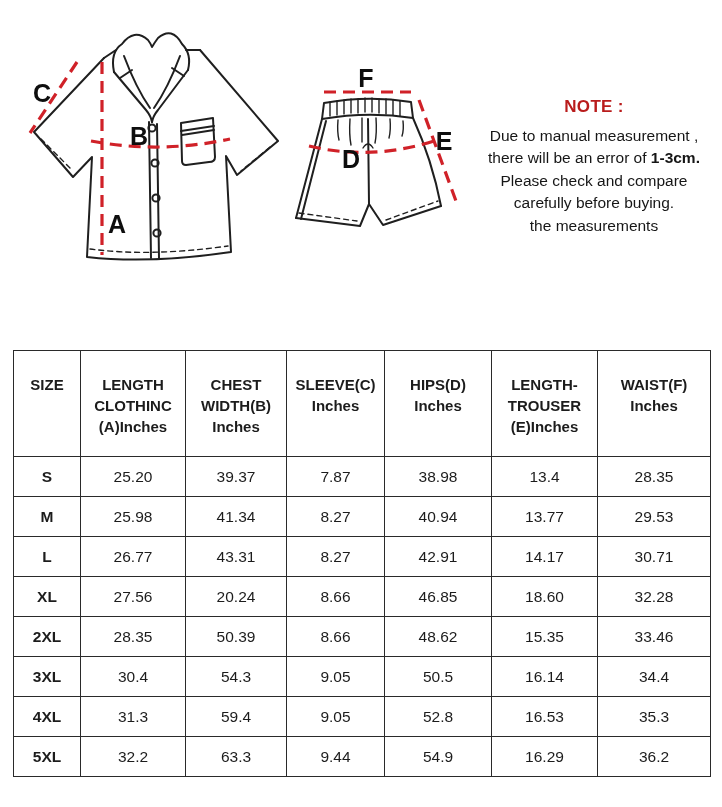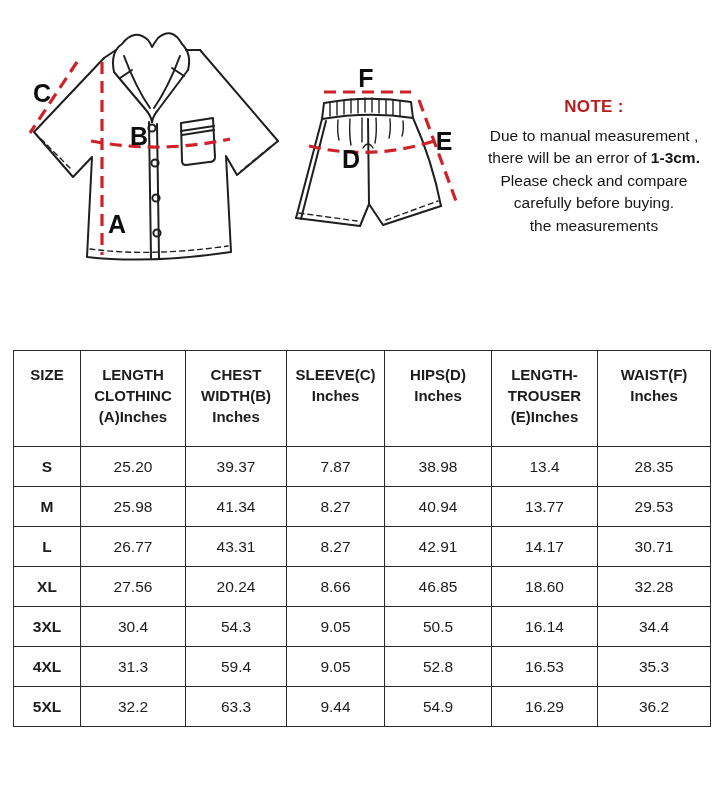--- a/index.html
+++ b/index.html
@@ -24,21 +24,21 @@
   table.size-table {
     position:absolute; top:350px; left:13px; width:697px;
     border-collapse:collapse; table-layout:fixed; background:#ffffff;
     color:#1c1c1c;
   }
   table.size-table th, table.size-table td {
     border:1.6px solid #2a2a2a; text-align:center;
   }
   table.size-table th {
     font-size:15px; font-weight:bold; height:81px;
-    vertical-align:top; padding-top:13px; line-height:21px;
+    vertical-align:top; padding-top:23px; line-height:21px;
     white-space:pre-line;
   }
   table.size-table td {
     font-size:15.5px; height:37px; vertical-align:middle;
   }
   table.size-table td.size-col { font-weight:bold; }
 
   .mlabel { font-weight:bold; font-size:25px; fill:#0e0e0e; }
 </style>
 </head>
@@ -211,20 +211,29 @@
         <tr>
           <td class="size-col">XL</td>
           <td>27.56</td>
           <td>20.24</td>
           <td>8.66</td>
           <td>46.85</td>
           <td>18.60</td>
           <td>32.28</td>
         </tr>
         <tr>
+          <td class="size-col">2XL</td>
+          <td>28.35</td>
+          <td>50.39</td>
+          <td>8.66</td>
+          <td>48.62</td>
+          <td>15.35</td>
+          <td>33.46</td>
+        </tr>
+        <tr>
           <td class="size-col">3XL</td>
           <td>30.4</td>
           <td>54.3</td>
           <td>9.05</td>
           <td>50.5</td>
           <td>16.14</td>
           <td>34.4</td>
         </tr>
         <tr>
           <td class="size-col">4XL</td>

